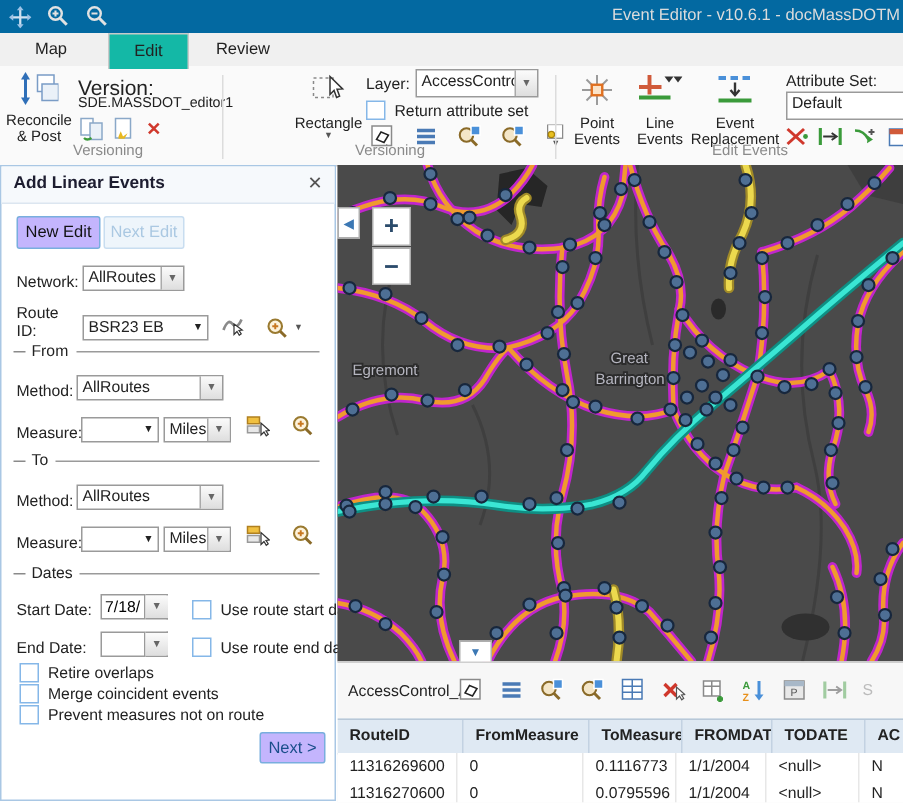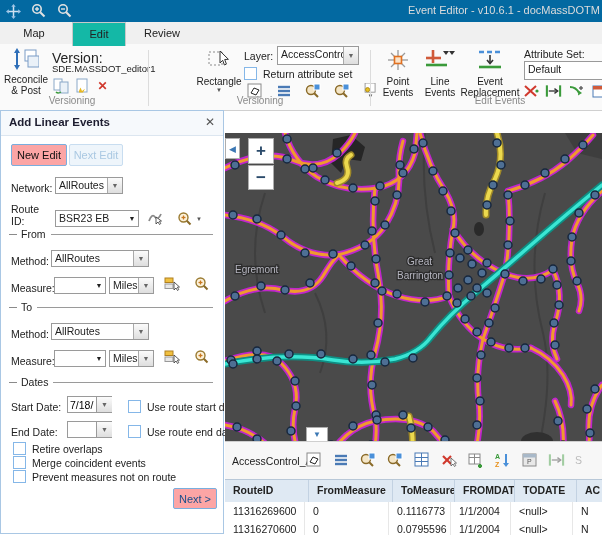--- a/index.html
+++ b/index.html
@@ -35,38 +35,38 @@
   .riblabel{position:absolute;font-size:10.5px;color:#222;white-space:nowrap;}
   .xred{color:#d0382c;font-weight:bold;font-size:12px;line-height:12px;}
 
   
   .panel{position:absolute;left:0;top:110px;width:224px;height:424px;background:#fff;border:1px solid #a9c7e4;box-sizing:border-box;}
   .p-head{position:absolute;left:0;top:0;width:100%;height:24px;background:#f6f9fc;border-bottom:1px solid #dce6f0;}
   .p-title{position:absolute;left:8px;top:5px;font-size:11.5px;font-weight:bold;color:#1d1d30;}
   .p-close{position:absolute;right:8px;top:4px;font-size:12px;color:#555;}
   .prow{position:absolute;display:flex;align-items:flex-end;font-size:10.5px;}
   .plabel{font-size:10.5px;color:#222;}
-  .btn-blue{background:#fca5a5;border:1px solid #79aede;border-radius:2px;font-size:11px;color:#111;
+  .btn-blue{background:#c4b5fd;border:1px solid #79aede;border-radius:2px;font-size:11px;color:#111;
             display:flex;align-items:center;justify-content:center;}
   .btn-dis{background:#eef5fb;border:1px solid #c8ddf0;border-radius:2px;font-size:11px;color:#aac8e2;
             display:flex;align-items:center;justify-content:center;}
   .dd{height:17px;background:#fff;border:1px solid #9a9a9a;display:flex;box-sizing:border-box;}
   .dd .v{flex:1;padding:1px 3px;font-size:10.5px;white-space:nowrap;overflow:hidden;}
   .dd .b{width:14px;background:linear-gradient(#fbfbfb,#dedede);border-left:1px solid #aaa;color:#666;
          font-size:7px;display:flex;align-items:center;justify-content:center;flex:none;}
   .dd .k{width:12px;color:#222;font-size:7px;display:flex;align-items:center;justify-content:center;flex:none;}
   .sec{position:absolute;left:8px;right:10px;display:flex;align-items:center;font-size:10.5px;color:#222;}
   .sec::before{content:"";width:8px;height:1px;background:#8a8a8a;margin-right:4px;}
   .sec .ln{flex:1;height:1px;background:#9a9a9a;margin-left:5px;}
   .cbl{margin-left:6px;font-size:10.5px;color:#222;white-space:nowrap;}
   .pinput{height:17px;box-sizing:border-box;border:1px solid #9a9a9a;font-size:10.5px;padding:0 2px;
           font-family:"Liberation Sans",sans-serif;}
 
   
-  .map{position:absolute;left:225px;top:110px;width:377px;height:331px;background:var(--map_bg,#4a4a4a);overflow:hidden;margin-top:23px;}
+  .map{position:absolute;left:225px;top:110px;width:377px;height:331px;background:var(--map_bg,#4a4a4a);overflow:hidden;}
   .rc{stroke:var(--road_casing,#c026cc);stroke-width:6.5;fill:none;stroke-linecap:round;}
   .ro{stroke:var(--road_core,#f09a2e);stroke-width:3;fill:none;stroke-linecap:round;}
   .cyc{stroke:#0e8f84;stroke-width:7;fill:none;stroke-linecap:round;}
   .cyo{stroke:var(--route_highlight,#3ae6d4);stroke-width:3.5;fill:none;stroke-linecap:round;}
   .ylc{stroke:#a08a28;stroke-width:7;fill:none;stroke-linecap:round;}
   .ylo{stroke:var(--yellow_road,#ecd94e);stroke-width:4;fill:none;stroke-linecap:round;}
   .bgl{stroke:#3f3f3f;stroke-width:2;fill:none;}
   #markers circle{fill:var(--marker_fill,#4e6f94);stroke:var(--marker_stroke,#17273d);stroke-width:1.5;}
   .mlabel{font-size:10px;fill:#b6b6c0;stroke:#2c2c2c;stroke-width:2.5px;paint-order:stroke;font-family:"Liberation Sans",sans-serif;}
   .maptab{position:absolute;background:#fff;border:1px solid #aeaeae;display:flex;align-items:center;justify-content:center;z-index:5;box-sizing:border-box;}

